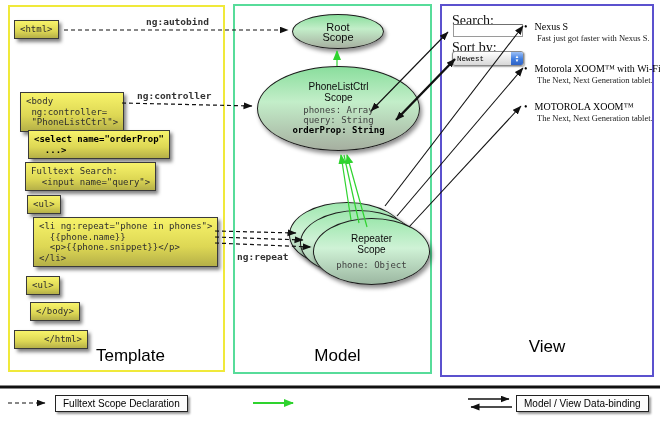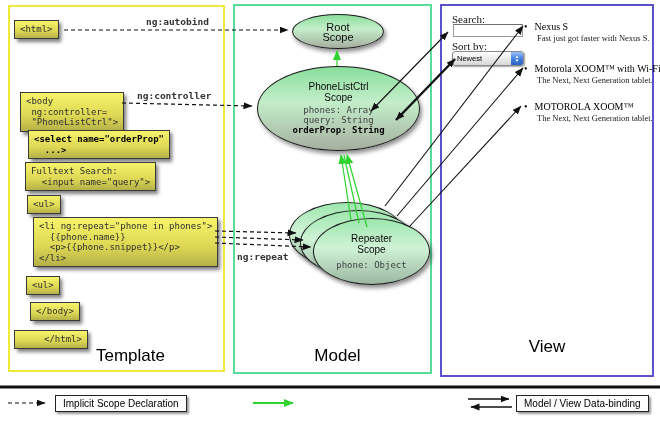--- a/index.html
+++ b/index.html
@@ -33,29 +33,29 @@
   .ellipse .eprops-bold{white-space:pre;text-align:right;
            font-family:"DejaVu Sans Mono","Liberation Mono",monospace;
            font-size:9px;line-height:10.5px;font-weight:bold;color:#000;}
   .rep-back{background:linear-gradient(180deg,#9ee7ae 0%,#cff2d6 45%,#9cb7a1 100%);}
 
   .nglabel{position:absolute;z-index:4;font-family:"DejaVu Sans Mono","Liberation Mono",monospace;
            font-size:9.5px;font-weight:bold;color:#333;}
 
   .arrowlayer{position:absolute;left:0;top:0;z-index:3;pointer-events:none;}
 
-  .vlabel{position:absolute;font-family:"Liberation Serif",serif;font-size:11px;color:#111;z-index:2;}
+  .vlabel{position:absolute;font-family:"Liberation Serif",serif;font-size:14px;color:#111;z-index:2;}
   .vinput{position:absolute;left:453px;top:24px;width:68px;height:11px;background:#fff;
           border:1px solid #9a9a9a;border-top-color:#6f6f6f;z-index:2;}
   .vselect{position:absolute;left:452px;top:51px;width:70px;height:13px;z-index:2;
            border:1px solid #8a8a8a;border-radius:3px;
            background:linear-gradient(180deg,#ffffff,#d8d8d8);
            display:flex;align-items:center;box-shadow:0.5px 1px 1.5px rgba(0,0,0,0.35);}
   .vselect .sel-text{flex:1;font-size:7.5px;padding-left:4px;color:#000;
-           font-family:Liberation Sans, sans-serif;}
+           font-family:Liberation Mono, monospace;}
   .vselect .stepper{width:12px;height:13px;border-radius:0 2px 2px 0;
            background:linear-gradient(180deg,#9cc0f7 0%,#3f7de0 55%,#2f62c4 100%);
            display:flex;flex-direction:column;align-items:center;justify-content:center;
            color:#fff;font-size:4.5px;line-height:4px;}
   .vitem{position:absolute;z-index:2;white-space:nowrap;font-family:"Liberation Serif",serif;}
   .vitem .bullet{font-size:10px;margin-right:7px;}
   .vitem .vname{font-size:10px;color:#000;}
   .vdesc{position:absolute;z-index:2;white-space:nowrap;font-family:"Liberation Serif",serif;
          font-size:8.5px;color:#1a1a1a;}
 
@@ -185,16 +185,16 @@
   <div class="vitem" style="left:524px;top:58px;">
     <span class="bullet">•</span><span class="vname">Motorola XOOM™ with Wi-Fi</span>
   </div>
   <div class="vdesc" style="left:537px;top:75px;">The Next, Next Generation tablet.</div>
 
   <div class="vitem" style="left:524px;top:96px;">
     <span class="bullet">•</span><span class="vname">MOTOROLA XOOM™</span>
   </div>
   <div class="vdesc" style="left:537px;top:113px;">The Next, Next Generation tablet.</div>
 
-  <div class="legend-box" style="left:55px;top:395px;">Implicit Scope Declaration</div>
+  <div class="legend-box" style="left:55px;top:395px;">Fulltext Scope Declaration</div>
   <div class="legend-box" style="left:516px;top:395px;">Model / View Data-binding</div>
 
 </div>
 
 </body></html>

